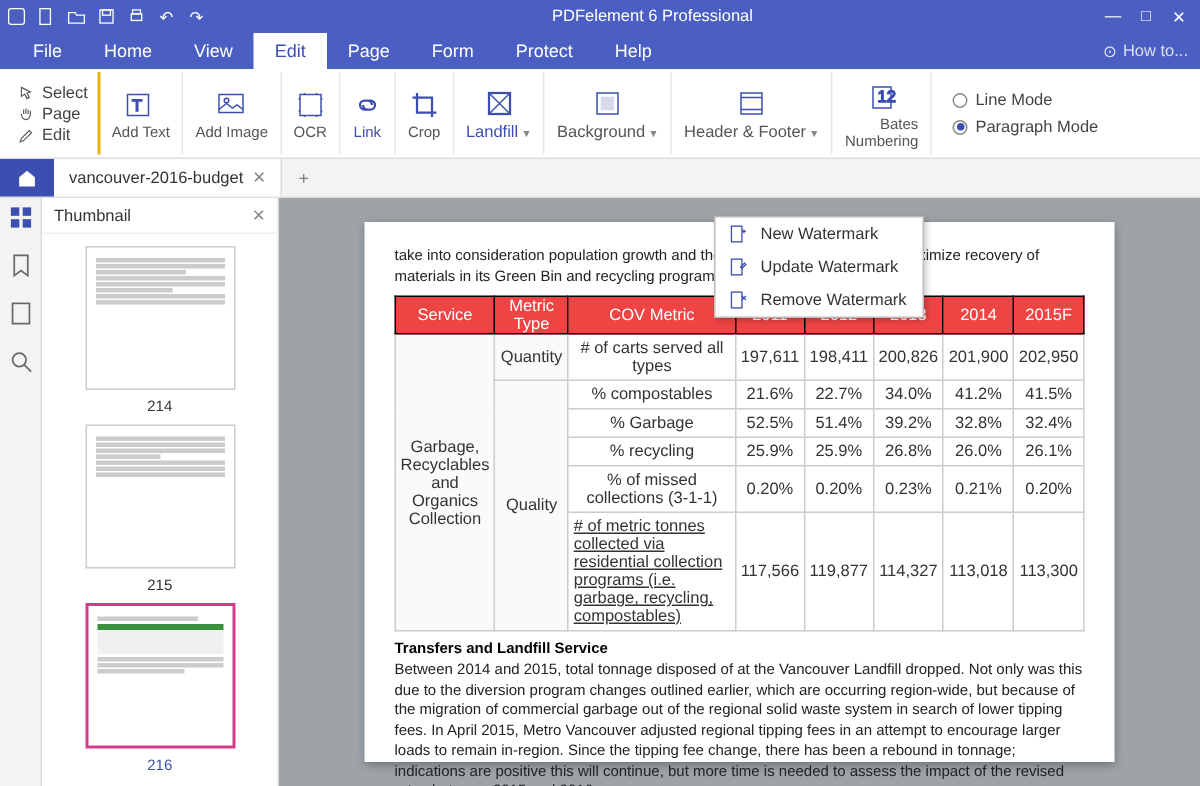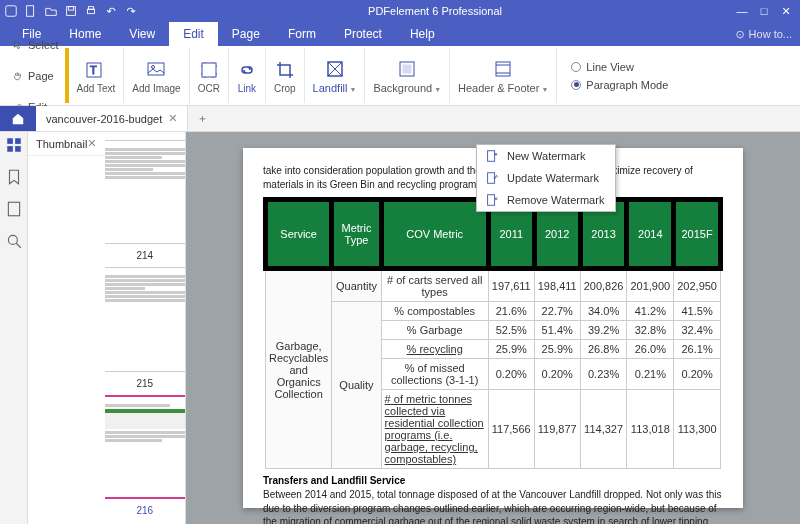--- a/index.html
+++ b/index.html
@@ -13,53 +13,53 @@
 .menubar{height:24px;background:#4a5fc1;display:flex;align-items:center;color:#fff;padding:0 8px}
 .menubar .mitem{padding:0 14px;height:24px;display:flex;align-items:center;cursor:pointer;font-size:12px}
 .menubar .mitem.active{background:#fff;color:#3c4eb0}
 .menubar .spacer{flex:1}
 .howto{display:flex;align-items:center;gap:4px;font-size:11px;opacity:.8}
 .ribbon{height:60px;background:#fff;border-bottom:1px solid #ddd;display:flex;align-items:stretch;padding:2px 6px}
 .ribbon-group{display:flex;flex-direction:column;align-items:center;justify-content:center;padding:2px 8px;border-right:1px solid #e6e6e6;cursor:pointer;position:relative}
 .ribbon-group:last-child{border-right:none}
 .ribbon-group .icon{height:26px;display:flex;align-items:center;justify-content:center;color:#3c4eb0;font-size:18px}
 .ribbon-group .lbl{font-size:10px;color:#555;text-align:right;line-height:1.1}
-.ribbon-leftcol{display:flex;flex-direction:column;justify-content:center;padding:2px 6px;border-right:4px solid #eab308;gap:19px}
+.ribbon-leftcol{display:flex;flex-direction:column;justify-content:center;padding:2px 6px;border-right:2px solid #eab308;gap:2px}
 .lc-item{display:flex;align-items:center;gap:4px;font-size:10px;color:#444;cursor:pointer}
 .lc-item svg{width:12px;height:12px}
 .ribbon-group.active .lbl{color:#3c4eb0}
 .ribbon-mode{display:flex;flex-direction:column;justify-content:center;padding:4px 14px;gap:6px}
 .rm{display:flex;align-items:center;gap:5px;font-size:11px;color:#444;cursor:pointer}
 .radio{width:10px;height:10px;border:1px solid #888;border-radius:50%;display:inline-flex;align-items:center;justify-content:center}
 .radio.checked::after{content:"";width:5px;height:5px;background:#3c4eb0;border-radius:50%}
 .tabbar{height:26px;background:#f3f3f3;border-bottom:1px solid #ddd;display:flex;align-items:stretch}
 .home-tab{width:36px;background:#3c4eb0;display:flex;align-items:center;justify-content:center;color:#fff;cursor:pointer}
 .doc-tab{display:flex;align-items:center;padding:0 10px;gap:6px;background:#fff;border-right:1px solid #ddd;cursor:pointer;font-size:11px;color:#333}
 .doc-tab .x{color:#888;cursor:pointer}
 .add-tab{width:28px;display:flex;align-items:center;justify-content:center;color:#666;cursor:pointer}
 .workspace{display:flex;height:392px}
 .sidebar{width:28px;background:#f3f3f3;border-right:1px solid #ddd;display:flex;flex-direction:column;align-items:center;padding-top:4px;gap:14px}
 .sb-ico{width:18px;height:18px;color:#666;cursor:pointer;display:flex;align-items:center;justify-content:center}
 .sb-ico.active{color:#3c4eb0}
-.thumbpanel{width:158px;background:#fff;border-right:1px solid #ddd;display:flex;flex-direction:row}
+.thumbpanel{width:158px;background:#fff;border-right:1px solid #ddd;display:flex;flex-direction:column}
 .thumbhead{height:24px;border-bottom:1px solid #eee;display:flex;align-items:center;justify-content:space-between;padding:0 8px;font-size:11px;color:#333}
 .thumbhead .x{color:#888;cursor:pointer}
 .thumblist{flex:1;overflow:hidden;padding:8px;display:flex;flex-direction:column;align-items:center;gap:6px}
 .thumb{width:100px;height:120px;border:1px solid #ccc;background:#fff;cursor:pointer;position:relative;overflow:hidden}
 .thumb.selected{border:2px solid #d63a8f}
 .thumb-num{font-size:10px;color:#333;text-align:center}
 .thumb-content{padding:6px;font-size:3px;color:#888;line-height:1.3}
 .thumb-lines{height:3px;background:#ccc;margin:1px 0}
 .thumb-table{height:20px;background:linear-gradient(#3c8f3c 0 20%,#f0f0f0 20% 100%);margin:2px 0}
 .viewer{flex:1;background:#9ea3a8;display:flex;justify-content:center;padding:16px 24px;overflow:hidden;position:relative}
 .page{width:500px;background:#fff;padding:16px 20px;box-shadow:0 2px 6px rgba(0,0,0,.3)}
 .page p{font-size:10px;color:#222;line-height:1.35;margin-bottom:6px}
 .page h4{font-size:10px;font-weight:bold;margin:6px 0 2px}
 table.data{width:100%;border-collapse:collapse;font-size:8px;margin:6px 0}
-table.data th{background:#15803d;color:#fff;padding:20px 3px;font-weight:normal;border:5px solid #000000}
+table.data th{background:#ef4444;color:#fff;padding:0 3px;font-weight:normal;border:1px solid #000000}
 table.data td{border:1px solid #ccc;padding:3px;text-align:center;color:#333}
 table.data td.lbl{text-align:center;background:#fafafa}
 .dropdown{position:absolute;top:12px;left:290px;background:#fff;border:1px solid #bbb;box-shadow:2px 2px 4px rgba(0,0,0,.2);z-index:50;min-width:140px}
 .dd-item{display:flex;align-items:center;gap:8px;padding:4px 8px;font-size:11px;color:#333;cursor:pointer}
 .dd-item svg{width:14px;height:14px;color:#3c4eb0}
 .caret{font-size:7px;margin-left:2px;color:#888}
 </style>
 </head>
 <body>
 
@@ -205,24 +205,34 @@
   <div class="ribbon-group">
       <div class="icon">
         <svg width="20" height="20" viewBox="0 0 20 20" fill="none" stroke="#3c4eb0">
           <rect x="3" y="3" width="14" height="14"></rect>
           <line x1="3" y1="6" x2="17" y2="6"></line>
           <line x1="3" y1="14" x2="17" y2="14"></line>
         </svg>
       </div>
       <div class="lbl"><span>Header &amp; Footer</span><span class="caret">▼</span></div>
     </div>
+  <div class="ribbon-group">
+      <div class="icon">
+        <svg width="20" height="20" viewBox="0 0 20 20" fill="none" stroke="#3c4eb0">
+          <rect x="4" y="3" width="12" height="14"></rect>
+          <text x="7" y="13" font-size="7" fill="#3c4eb0">12</text>
+        </svg>
+      </div>
+      <div class="lbl" style="white-space:pre-line">Bates
+Numbering</div>
+    </div>
   <div class="ribbon-mode">
     <div class="rm">
         <span class="radio"></span>
-        <span>Line View</span>
+        <span>Line Mode</span>
       </div>
     <div class="rm">
         <span class="radio checked"></span>
         <span>Paragraph Mode</span>
       </div>
   </div>
 </div>
 
 <div class="tabbar">
   <div class="home-tab">
@@ -370,21 +380,21 @@
             </tr>
             <tr>
               <td style="text-align: center;">% Garbage</td>
               <td>52.5%</td>
               <td>51.4%</td>
               <td>39.2%</td>
               <td>32.8%</td>
               <td>32.4%</td>
             </tr>
             <tr>
-              <td style="text-align: center; text-decoration: underline;">% recycling</td>
+              <td style="text-align: center;">% recycling</td>
               <td>25.9%</td>
               <td>25.9%</td>
               <td>26.8%</td>
               <td>26.0%</td>
               <td>26.1%</td>
             </tr>
             <tr>
               <td style="text-align: center;">% of missed collections (3-1-1)</td>
               <td>0.20%</td>
               <td>0.20%</td>

